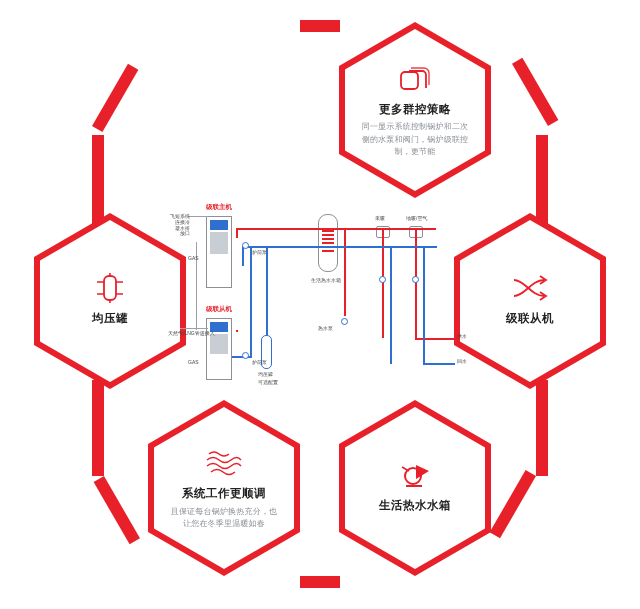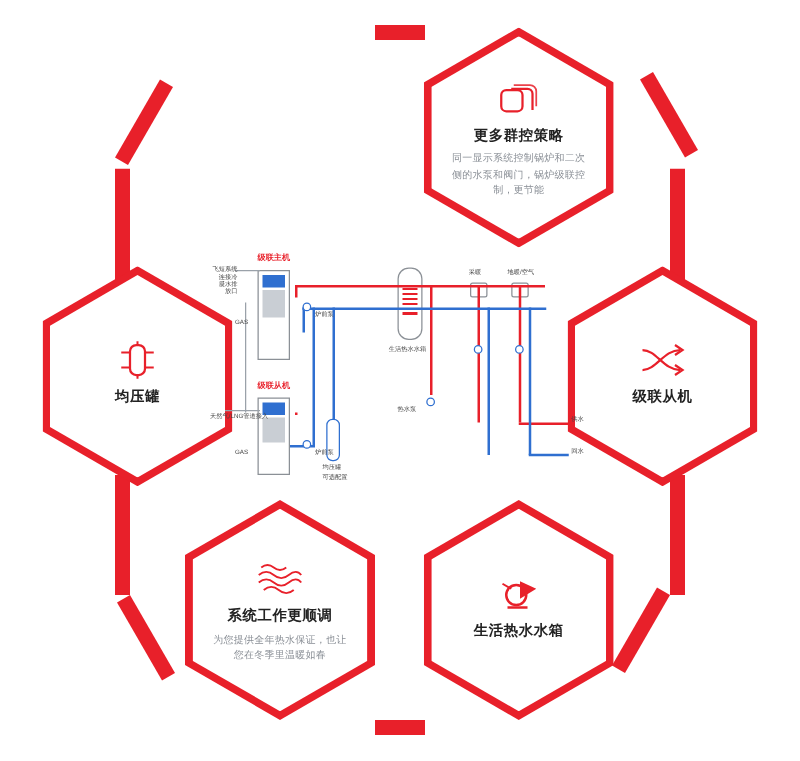--- a/index.html
+++ b/index.html
@@ -124,21 +124,21 @@
     <div class="inner">
       <div class="ico">
         <svg width="38" height="30" viewBox="0 0 38 30">
           <path d="M4 6 q5 -4 10 0 t10 0" fill="none" stroke="#e8202a" stroke-width="1.5"></path>
           <path d="M2 12 q6 -5 12 0 t12 0 t10 0" fill="none" stroke="#e8202a" stroke-width="1.5"></path>
           <path d="M2 18 q6 -5 12 0 t12 0 t10 0" fill="none" stroke="#e8202a" stroke-width="1.5"></path>
           <path d="M6 24 q6 -5 12 0 t12 0" fill="none" stroke="#e8202a" stroke-width="1.5"></path>
         </svg>
       </div>
       <div class="ttl">系统工作更顺调</div>
-      <div class="dsc">为您提供全年热水保证，也让您在冬季里温暖如春</div>
+      <div class="dsc">且保证每台锅炉换热充分，也让您在冬季里温暖如春</div>
     </div>
   </div>
 
   <div class="hex" id="hex-pump">
     <div class="inner">
       <div class="ico">
         <svg width="34" height="32" viewBox="0 0 34 32">
           <path d="M18 6 L31 12 L18 20 Z" fill="#e8202a"></path>
           <circle cx="15" cy="17" r="8" fill="none" stroke="#e8202a" stroke-width="2"></circle>
           <line x1="8" y1="27" x2="24" y2="27" stroke="#e8202a" stroke-width="2"></line>

